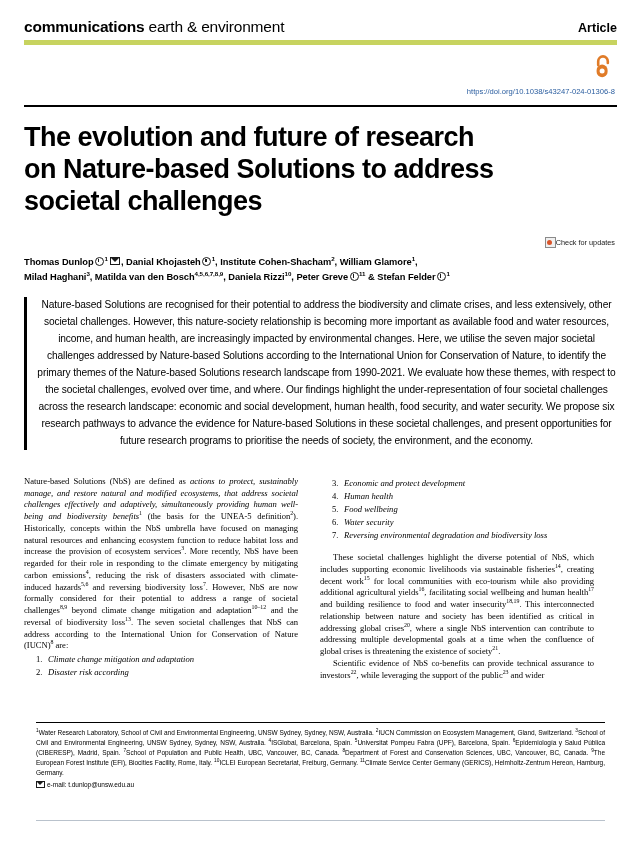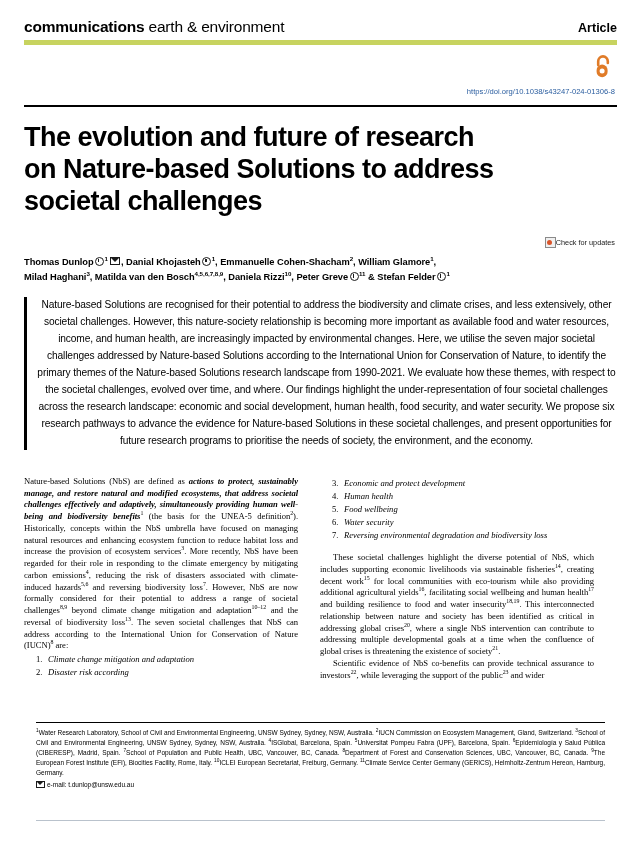--- a/index.html
+++ b/index.html
@@ -203,21 +203,21 @@
     letter-spacing: -0.04px;
   }
   .col p.indent {
     text-indent: 13px;
   }
   .col sup {
     font-size: 5.9px;
     vertical-align: super;
     line-height: 0;
   }
-  .defn { font-style: italic; font-weight: bold; }
+  .defn { font-style: italic; }
   .numlist {
     margin: 1px 0 0 0;
     padding: 0;
     list-style: none;
     font-size: 8.6px;
     line-height: 1.52;
   }
   .numlist li {
     font-style: italic;
     padding-left: 24px;
@@ -325,21 +325,21 @@
 
   <div class="title-rule"></div>
   <h1 class="paper-title">The evolution and future of research on Nature-based Solutions to address societal challenges</h1>
 
   <div class="cfu">
     <span class="cfu-icon"></span>
     <span class="cfu-text">Check for updates</span>
   </div>
 
   <div class="authors">
-    <div id="authorLine1"><span>Thomas Dunlop</span><span class="orcid"></span><sup>1</sup><span class="envelope"></span>, <span>Danial Khojasteh</span><span class="orcid"></span><sup>1</sup>, <span>Emmanuelle Cohen-Shacham</span><sup>2</sup>, <span>William Glamore</span><sup>1</sup>,</div>
+    <div id="authorLine1"><span>Thomas Dunlop</span><span class="orcid"></span><sup>1</sup><span class="envelope"></span>, <span>Danial Khojasteh</span><span class="orcid"></span><sup>1</sup>, <span>Institute Cohen-Shacham</span><sup>2</sup>, <span>William Glamore</span><sup>1</sup>,</div>
     <div id="authorLine2"><span>Milad Haghani</span><sup>3</sup>, <span>Matilda van den Bosch</span><sup>4,5,6,7,8,9</sup>, <span>Daniela Rizzi</span><sup>10</sup>, <span>Peter Greve</span><span class="orcid"></span><sup>11</sup> &amp; <span>Stefan Felder</span><span class="orcid"></span><sup>1</sup></div>
   </div>
 
   <div class="abstract-wrap">
     <div class="abstract-bar"></div>
     <div class="abstract">Nature-based Solutions are recognised for their potential to address the biodiversity and climate crises, and less extensively, other societal challenges. However, this nature-society relationship is becoming more important as available food and water resources, income, and human health, are increasingly impacted by environmental changes. Here, we utilise the seven major societal challenges addressed by Nature-based Solutions according to the International Union for Conservation of Nature, to identify the primary themes of the Nature-based Solutions research landscape from 1990-2021. We evaluate how these themes, with respect to the societal challenges, evolved over time, and where. Our findings highlight the under-representation of four societal challenges across the research landscape: economic and social development, human health, food security, and water security. We propose six research pathways to advance the evidence for Nature-based Solutions in these societal challenges, and present opportunities for future research programs to prioritise the needs of society, the environment, and the economy.</div>
   </div>
 
   <div class="columns">
 

